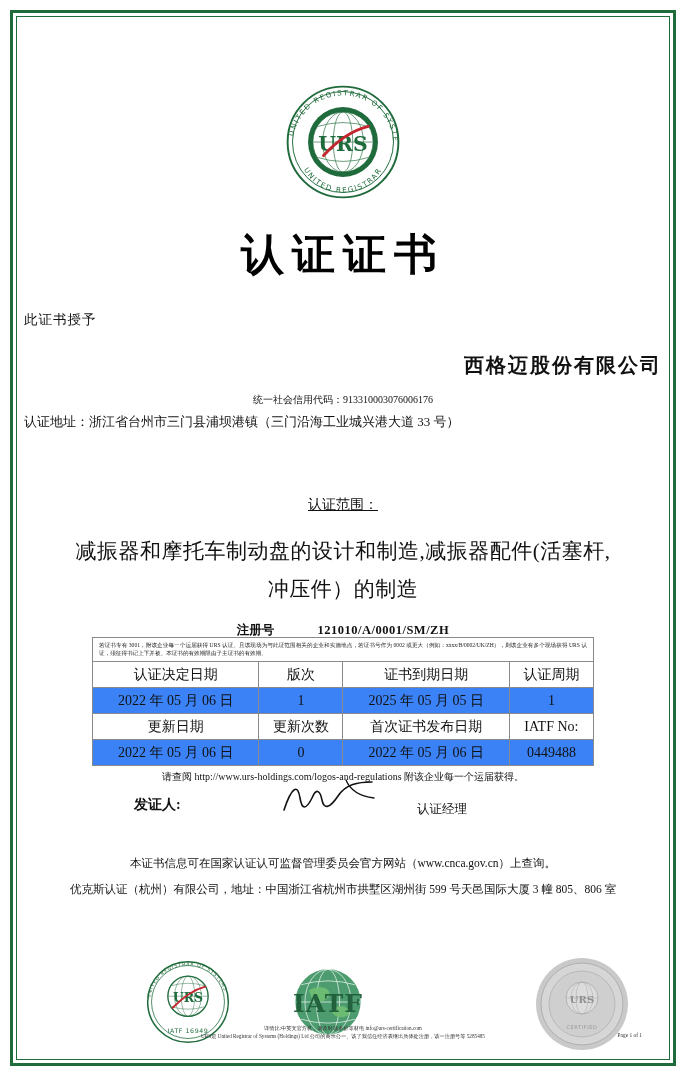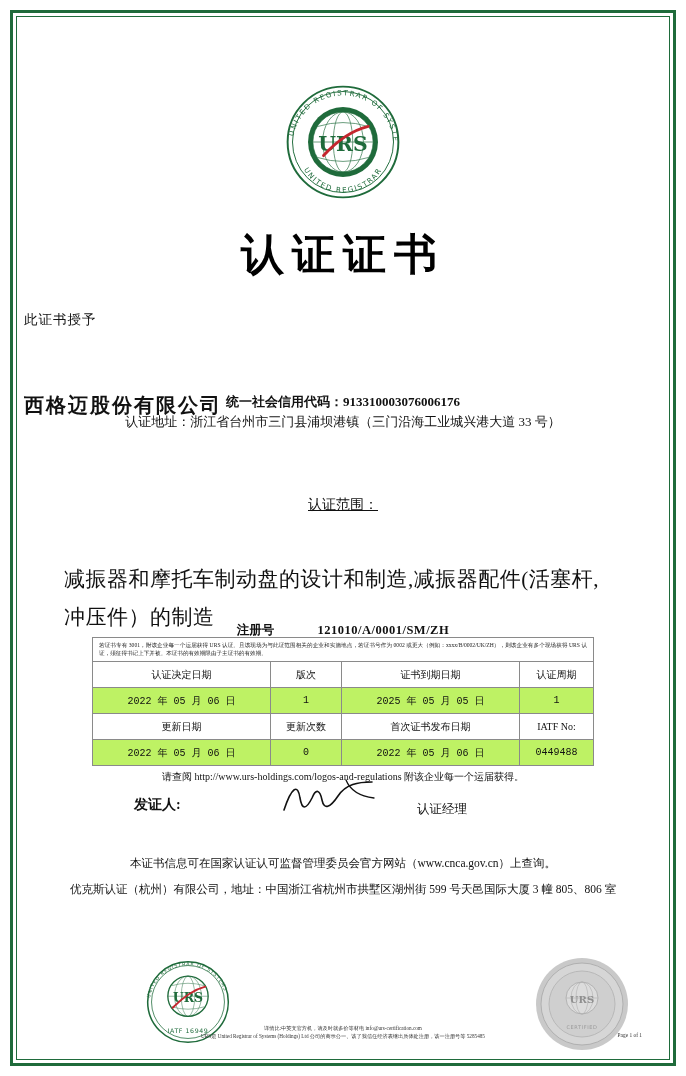--- a/index.html
+++ b/index.html
@@ -73,39 +73,36 @@
     position: absolute;
     top: 287px;
     left: 0; right: 0;
     font-size: 13.5px;
     letter-spacing: 1px;
   }
   .company {
     position: absolute;
     top: 328px;
     left: 0; right: 0;
-    text-align: left;
+    text-align: right;
     font-size: 20px;
     font-weight: bold;
     letter-spacing: 2px;
-    margin-top: 40px;
   }
   .credit-code {
     position: absolute;
     top: 369px;
     left: 0; right: 0;
     text-align: center;
-    font-size: 13px;
-    font-weight: bold;
+    font-size: 10px;
   }
   .address {
     position: absolute;
     top: 389px;
     left: 0; right: 0;
-    text-align: center;
     font-size: 13px;
   }
   .standard {
     position: absolute;
     top: 432px;
     left: 0; right: 0;
     text-align: center;
     font-size: 16px;
     font-weight: bold;
     letter-spacing: 0.5px;
@@ -113,22 +110,23 @@
   .scope-label {
     position: absolute;
     top: 472px;
     left: 0; right: 0;
     text-align: center;
     font-size: 14px;
     text-decoration: underline;
   }
   .scope-text {
     position: absolute;
-    top: 536px;
+    top: 508px;
     left: 40px; right: 40px;
+    text-align: center;
     font-size: 21px;
     line-height: 38px;
     letter-spacing: 0.5px;
   }
   .reg-no {
     position: absolute;
     top: 598px;
     left: 0; right: 0;
     text-align: center;
     font-size: 12.5px;
@@ -149,31 +147,31 @@
     padding: 3px 6px 4px 6px;
     font-size: 5.6px;
     line-height: 8px;
     text-align: justify;
     color: #222;
     background: #fff;
   }
   table.cert-table {
     width: 100%;
     border-collapse: collapse;
-    font-size: 10px;
+    font-size: 14px;
   }
   table.cert-table td {
     border: 1px solid #8a8a8a;
     text-align: center;
     padding: 3px 2px;
     height: 19px;
     white-space: nowrap;
   }
   tr.head td { background: #ffffff; font-weight: normal; }
-  tr.shaded td { background: #bef264; font-family: Liberation Mono, monospace; }
+  tr.shaded td { background: #3b82f6; }
   .link-note {
     text-align: center;
     font-size: 10px;
     margin-top: 4px;
     color: #111;
   }
 
   
   .issuer-label {
     position: absolute;
@@ -381,20 +379,37 @@
           </g>
           <text x="50" y="50" text-anchor="middle" font-family="DejaVu Serif, serif" font-size="13" font-weight="bold" fill="#1f6b3b">URS</text>
           <path d="M34,56 Q52,38 68,34" stroke="#c4262e" stroke-width="2" fill="none" stroke-linecap="round"></path>
           <text font-family="DejaVu Sans, sans-serif" font-size="5" fill="#1f6b3b" letter-spacing="0.9">
             <textPath href="#topArc2" startOffset="5%">UNITED REGISTRAR OF SYSTEMS</textPath>
           </text>
           <text x="50" y="82" text-anchor="middle" font-family="DejaVu Sans, sans-serif" font-size="6.5" fill="#1f6b3b" letter-spacing="0.6">IATF 16949</text>
         </svg>
       </div>
 
+      <div class="iatf-logo">
+        <svg viewBox="0 0 100 100" width="96" height="96" aria-hidden="true">
+          <circle cx="50" cy="50" r="34" fill="#2e8b57" opacity="0.85"></circle>
+          <g stroke="#ffffff" stroke-width="0.8" fill="none" opacity="0.85">
+            <ellipse cx="50" cy="50" rx="12" ry="34"></ellipse>
+            <ellipse cx="50" cy="50" rx="24" ry="34"></ellipse>
+            <line x1="16" y1="50" x2="84" y2="50"></line>
+            <path d="M22,32 Q50,24 78,32"></path>
+            <path d="M22,68 Q50,76 78,68"></path>
+          </g>
+          <g fill="#6fbf73" opacity="0.9">
+            <path d="M30,38 q10,-6 18,-2 q6,4 2,10 q-8,6 -16,2 z"></path>
+            <path d="M56,56 q10,-4 16,2 q2,6 -6,8 q-10,0 -12,-6 z"></path>
+          </g>
+          <text x="50" y="60" text-anchor="middle" font-family="DejaVu Serif, serif" font-size="26" font-weight="bold" fill="#1f5e3a" opacity="0.95" letter-spacing="1">IATF</text>
+        </svg>
+      </div>
 
       <div class="seal">
         <svg viewBox="0 0 100 100" width="100" height="100" aria-hidden="true">
           <circle cx="50" cy="50" r="46" fill="#c9c9c9"></circle>
           <circle cx="50" cy="50" r="41" fill="#d6d6d6" stroke="#b0b0b0" stroke-width="1"></circle>
           <circle cx="50" cy="50" r="33" fill="#cfcfcf" stroke="#b8b8b8" stroke-width="1"></circle>
           <circle cx="50" cy="44" r="16" fill="#dcdcdc" stroke="#b3b3b3" stroke-width="1"></circle>
           <g stroke="#b0b0b0" stroke-width="0.6" fill="none">
             <ellipse cx="50" cy="44" rx="6" ry="16"></ellipse>
             <ellipse cx="50" cy="44" rx="11" ry="16"></ellipse>

